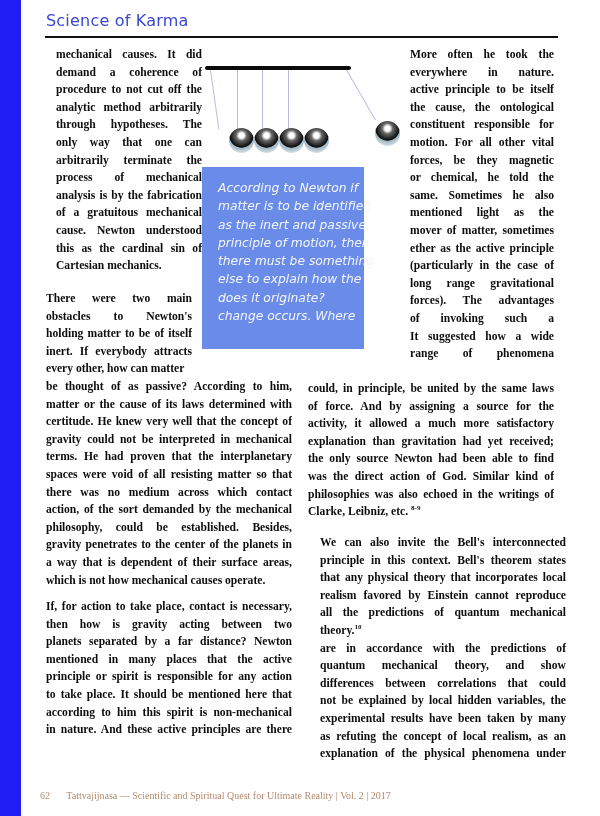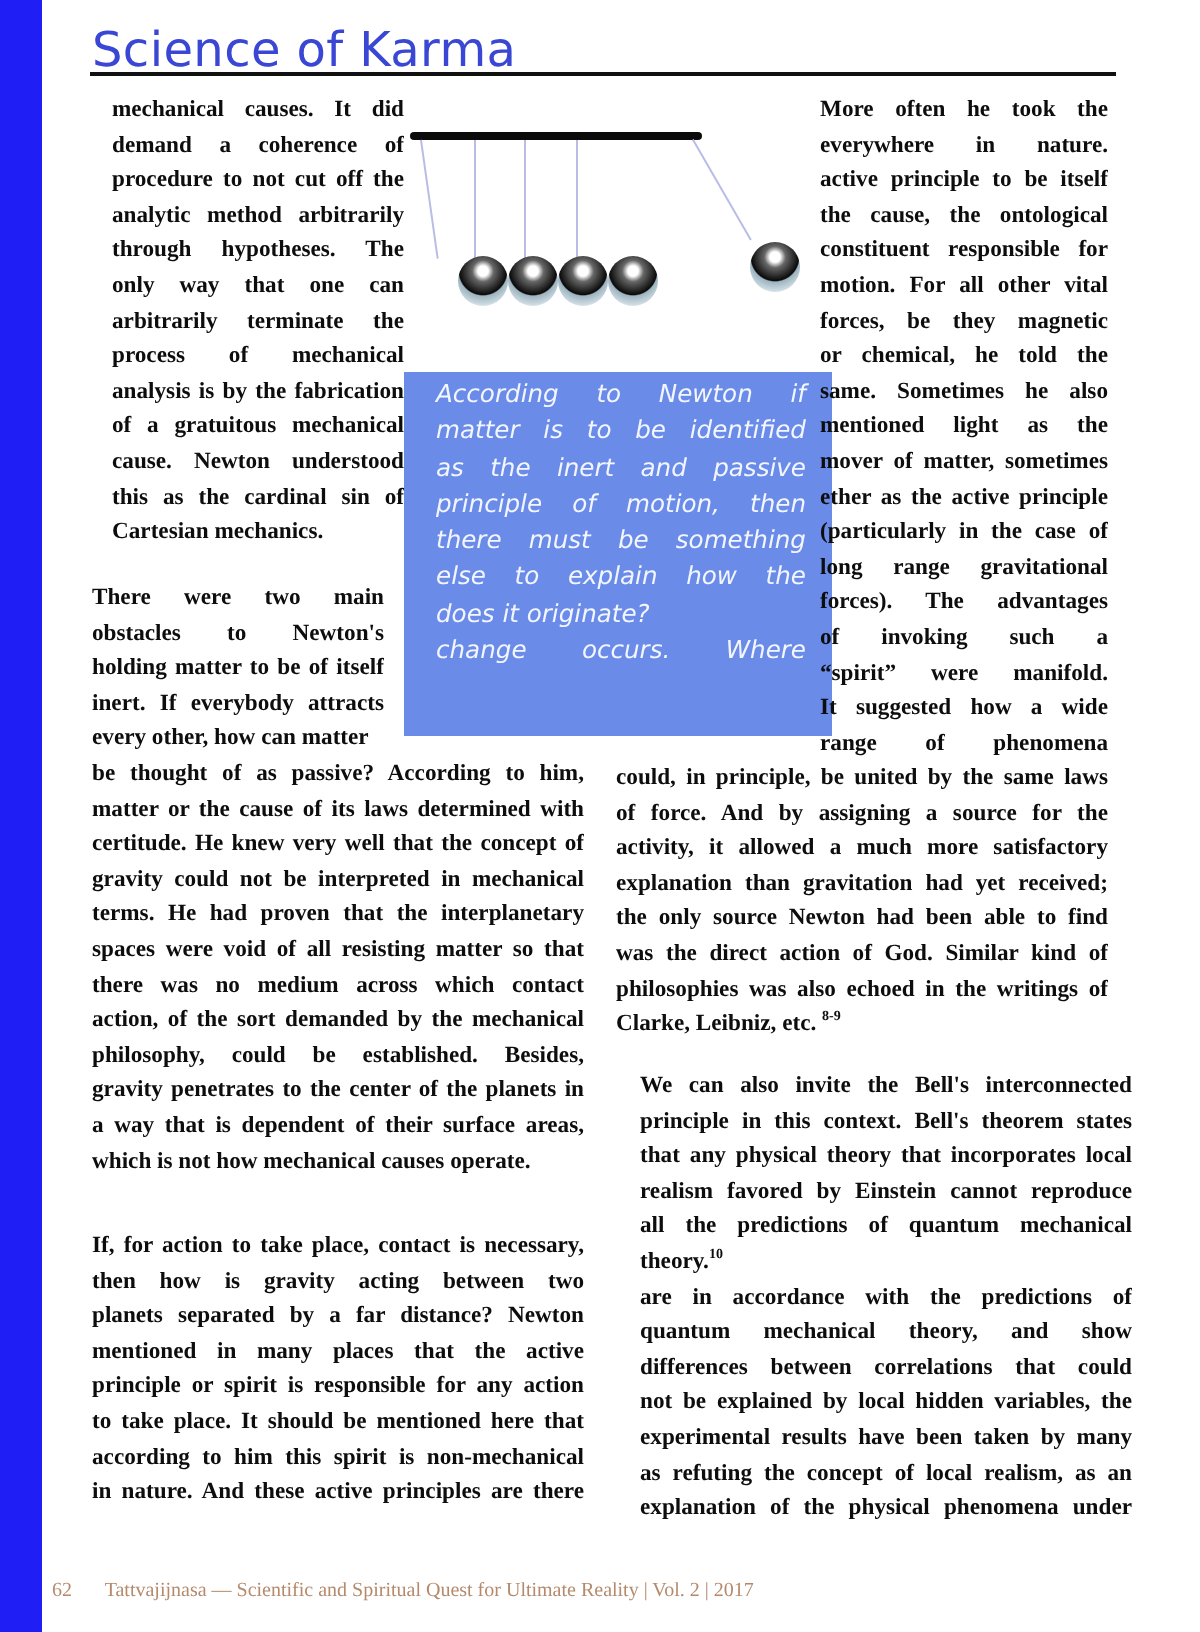--- a/index.html
+++ b/index.html
@@ -1,33 +1,33 @@
 <!DOCTYPE html>
 <html><head>
 <meta charset="utf-8">
 <style>
   * { margin:0; padding:0; box-sizing:border-box; }
   html, body { width:600px; height:816px; background:#ffffff; overflow:hidden; }
   body { position:relative; font-family:"Liberation Serif", serif; color:#111; }
   .side-bar { position:absolute; left:0; top:0; width:21px; height:816px; background:#1e1ef5; }
-  .header-title { position:absolute; left:46px; top:11px; font-family:"DejaVu Sans", sans-serif; font-size:24px; color:#3a47d4; letter-spacing:0.2px; }
+  .header-title { position:absolute; left:46px; top:11px; font-family:"DejaVu Sans", sans-serif; font-size:16px; color:#3a47d4; letter-spacing:0.2px; }
   .header-rule { position:absolute; left:45px; top:36px; width:513px; height:2px; background:#111; }
   .para { position:absolute; font-size:11.6px; line-height:17.6px; font-weight:bold; text-align:justify; color:#0d0d0d; }
   .para span.line { display:block; text-align:justify; text-align-last:justify; white-space:nowrap; overflow:hidden; }
   .para span.line.last { text-align-last:left; }
   .figure { position:absolute; left:200px; top:56px; width:200px; height:90px; }
   .rod { position:absolute; left:5px; top:10px; width:146px; height:4px; background:#0b0b0b; border-radius:2px; }
   .string { position:absolute; width:1px; background:#b9bde6; transform-origin:top left; }
   .ball { position:absolute; width:25px; height:25px; border-radius:50%;
           background: radial-gradient(circle at 50% 30%, #ffffff 0 12%, #666 25%, #0a0a0a 55%, #9db4c0 58%, #dfe9ee 85%); }
-  .quote-box { position:absolute; left:202px; top:186px; width:214px; height:182px; background:#6a8ce8; padding:2px 13px 0 16px; }
+  .quote-box { position:absolute; left:202px; top:167px; width:162px; height:182px; background:#6a8ce8; padding:12px 13px 0 16px; }
   .quote-text { font-family:"DejaVu Sans", sans-serif; font-style:italic; font-size:12.3px; line-height:18.3px; color:#f3f6ff; text-align:justify; }
   .quote-text span.line { display:block; text-align:justify; text-align-last:justify; white-space:nowrap; }
   .quote-text span.line.last { text-align-last:left; }
-  .footer { position:absolute; left:26px; top:790px; font-size:10px; color:#b58a6c; font-family:"Liberation Serif", serif; white-space:nowrap; }
+  .footer { position:absolute; left:40px; top:790px; font-size:10px; color:#b58a6c; font-family:"Liberation Serif", serif; white-space:nowrap; }
   .footer .page-num { display:inline-block; width:24px; }
   sup { font-size:7px; vertical-align:super; line-height:0;margin-top:36px; }
 </style>
 </head>
 <body>
 
 <div class="side-bar"></div>
 
 <div class="header-title">Science of Karma</div>
 <div class="header-rule"></div>
@@ -91,21 +91,21 @@
   <span class="line">terms. He had proven that the interplanetary</span>
   <span class="line">spaces were void of all resisting matter so that</span>
   <span class="line">there was no medium across which contact</span>
   <span class="line">action, of the sort demanded by the mechanical</span>
   <span class="line">philosophy, could be established. Besides,</span>
   <span class="line">gravity penetrates to the center of the planets in</span>
   <span class="line">a way that is dependent of their surface areas,</span>
   <span class="line last">which is not how mechanical causes operate.</span>
 </div>
 
-<div class="para" style="left:46px;top:614px;width:246px;">
+<div class="para" style="left:46px;top:598px;width:246px;">
   <span class="line">If, for action to take place, contact is necessary,</span>
   <span class="line">then how is gravity acting between two</span>
   <span class="line">planets separated by a far distance? Newton</span>
   <span class="line">mentioned in many places that the active</span>
   <span class="line">principle or spirit is responsible for any action</span>
   <span class="line">to take place. It should be mentioned here that</span>
   <span class="line">according to him this spirit is non-mechanical</span>
   <span class="line">in nature. And these active principles are there</span>
 </div>
 
@@ -119,21 +119,20 @@
   <span class="line">forces, be they magnetic</span>
   <span class="line">or chemical, he told the</span>
   <span class="line">same. Sometimes he also</span>
   <span class="line">mentioned light as the</span>
   <span class="line">mover of matter, sometimes</span>
   <span class="line">ether as the active principle</span>
   <span class="line">(particularly in the case of</span>
   <span class="line">long range gravitational</span>
   <span class="line">forces). The advantages</span>
   <span class="line">of invoking such a</span>
-  <span class="line">“spirit” were manifold.</span>
   <span class="line">It suggested how a wide</span>
   <span class="line">range of phenomena</span>
 </div>
 
 <div class="para" style="left:308px;top:380px;width:246px;">
   <span class="line">could, in principle, be united by the same laws</span>
   <span class="line">of force. And by assigning a source for the</span>
   <span class="line">activity, it allowed a much more satisfactory</span>
   <span class="line">explanation than gravitation had yet received;</span>
   <span class="line">the only source Newton had been able to find</span>

